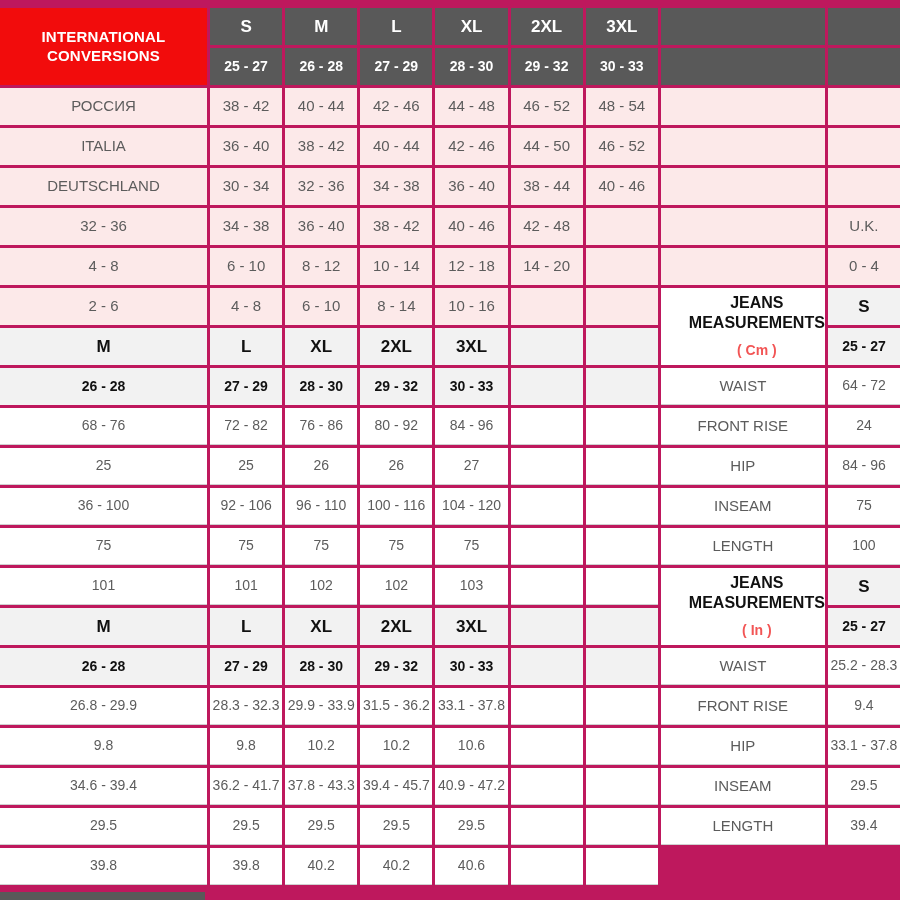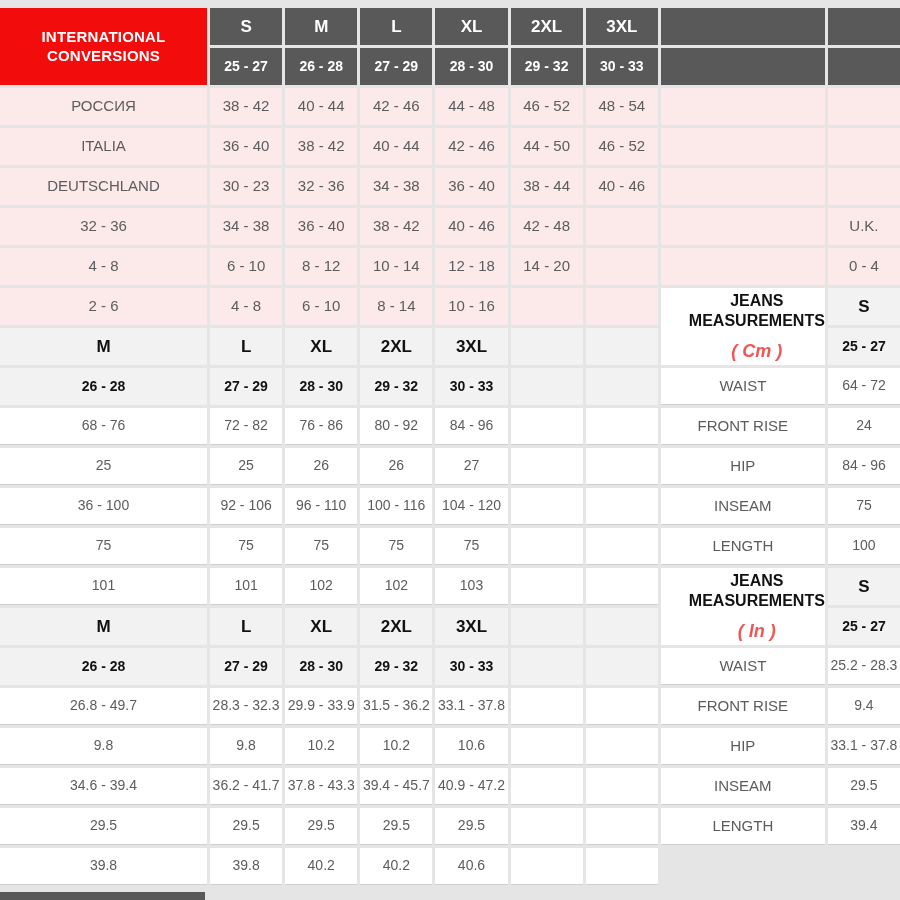--- a/index.html
+++ b/index.html
@@ -1,37 +1,37 @@
 <!DOCTYPE html>
 <html><head>
 <meta charset="utf-8">
 <style>
   html,body{margin:0;padding:0;background:#ffffff;}
   .page{
-    position:relative;width:900px;height:900px;background:#e5e5e5;overflow:hidden;
+    position:relative;width:900px;height:900px;background:#be185d;overflow:hidden;
     font-family:"Liberation Sans","DejaVu Sans",sans-serif;
   }
   .grid{
     position:absolute;top:8px;left:0;width:900px;
     display:grid;grid-template-columns:207px repeat(8,1fr);
     grid-auto-rows:37px;gap:3px;
   }
   .c{display:flex;align-items:center;justify-content:center;text-align:center;line-height:1.25;}
   
   .red{background:#f20c0c;color:#ffffff;font-weight:bold;font-size:15px;
        grid-row:span 2;flex-direction:column;letter-spacing:.2px;}
   
   .dark{background:#595959;color:#ffffff;font-weight:bold;font-size:17px;}
   .dark.range{font-size:14px;}
   
   .pink{background:#fce9e9;color:#5c5c5c;font-size:15px;}
   
   .jhead{background:#ffffff;color:#111111;font-weight:bold;font-size:16px;
          grid-row:span 2;flex-direction:column;padding-left:28px;}
-  .jhead .unit{color:#f25555;font-style:italic;font-size:18px;margin-top:9px;}
+  .jhead .unit{color:#f25555;font-size:14px;margin-top:9px;}
   .lgray{background:#f2f2f2;color:#111111;font-weight:bold;font-size:17px;}
   .lgray.range{font-size:14px;}
   
   .wcell{background:#ffffff;color:#5c5c5c;font-size:14px;border-bottom:1px solid #d0d0d0;}
   .wcell.lbl{font-size:15px;}
   .bottom-bar{position:absolute;left:0;top:892px;width:205px;height:8px;background:#595959;}
 </style>
 </head>
 <body>
 
@@ -69,21 +69,21 @@
       <div class="c pink">ITALIA</div>
       <div class="c pink">36 - 40</div>
       <div class="c pink">38 - 42</div>
       <div class="c pink">40 - 44</div>
       <div class="c pink">42 - 46</div>
       <div class="c pink">44 - 50</div>
       <div class="c pink">46 - 52</div>
       <div class="c pink"></div>
       <div class="c pink"></div>
       <div class="c pink">DEUTSCHLAND</div>
-      <div class="c pink">30 - 23</div>
+      <div class="c pink">30 - 34</div>
       <div class="c pink">32 - 36</div>
       <div class="c pink">34 - 38</div>
       <div class="c pink">36 - 40</div>
       <div class="c pink">38 - 44</div>
       <div class="c pink">40 - 46</div>
       <div class="c pink"></div>
       <div class="c pink"></div>
       <div class="c pink">32 - 36</div>
       <div class="c pink">34 - 38</div>
       <div class="c pink">36 - 40</div>
@@ -191,21 +191,21 @@
       <div class="c lgray range">25 - 27</div>
       <div class="c lgray range">26 - 28</div>
       <div class="c lgray range">27 - 29</div>
       <div class="c lgray range">28 - 30</div>
       <div class="c lgray range">29 - 32</div>
       <div class="c lgray range">30 - 33</div>
       <div class="c lgray range"></div>
       <div class="c lgray range"></div>
       <div class="c wcell lbl">WAIST</div>
       <div class="c wcell">25.2 - 28.3</div>
-      <div class="c wcell">26.8 - 49.7</div>
+      <div class="c wcell">26.8 - 29.9</div>
       <div class="c wcell">28.3 - 32.3</div>
       <div class="c wcell">29.9 - 33.9</div>
       <div class="c wcell">31.5 - 36.2</div>
       <div class="c wcell">33.1 - 37.8</div>
       <div class="c wcell"></div>
       <div class="c wcell"></div>
       <div class="c wcell lbl">FRONT RISE</div>
       <div class="c wcell">9.4</div>
       <div class="c wcell">9.8</div>
       <div class="c wcell">9.8</div>

